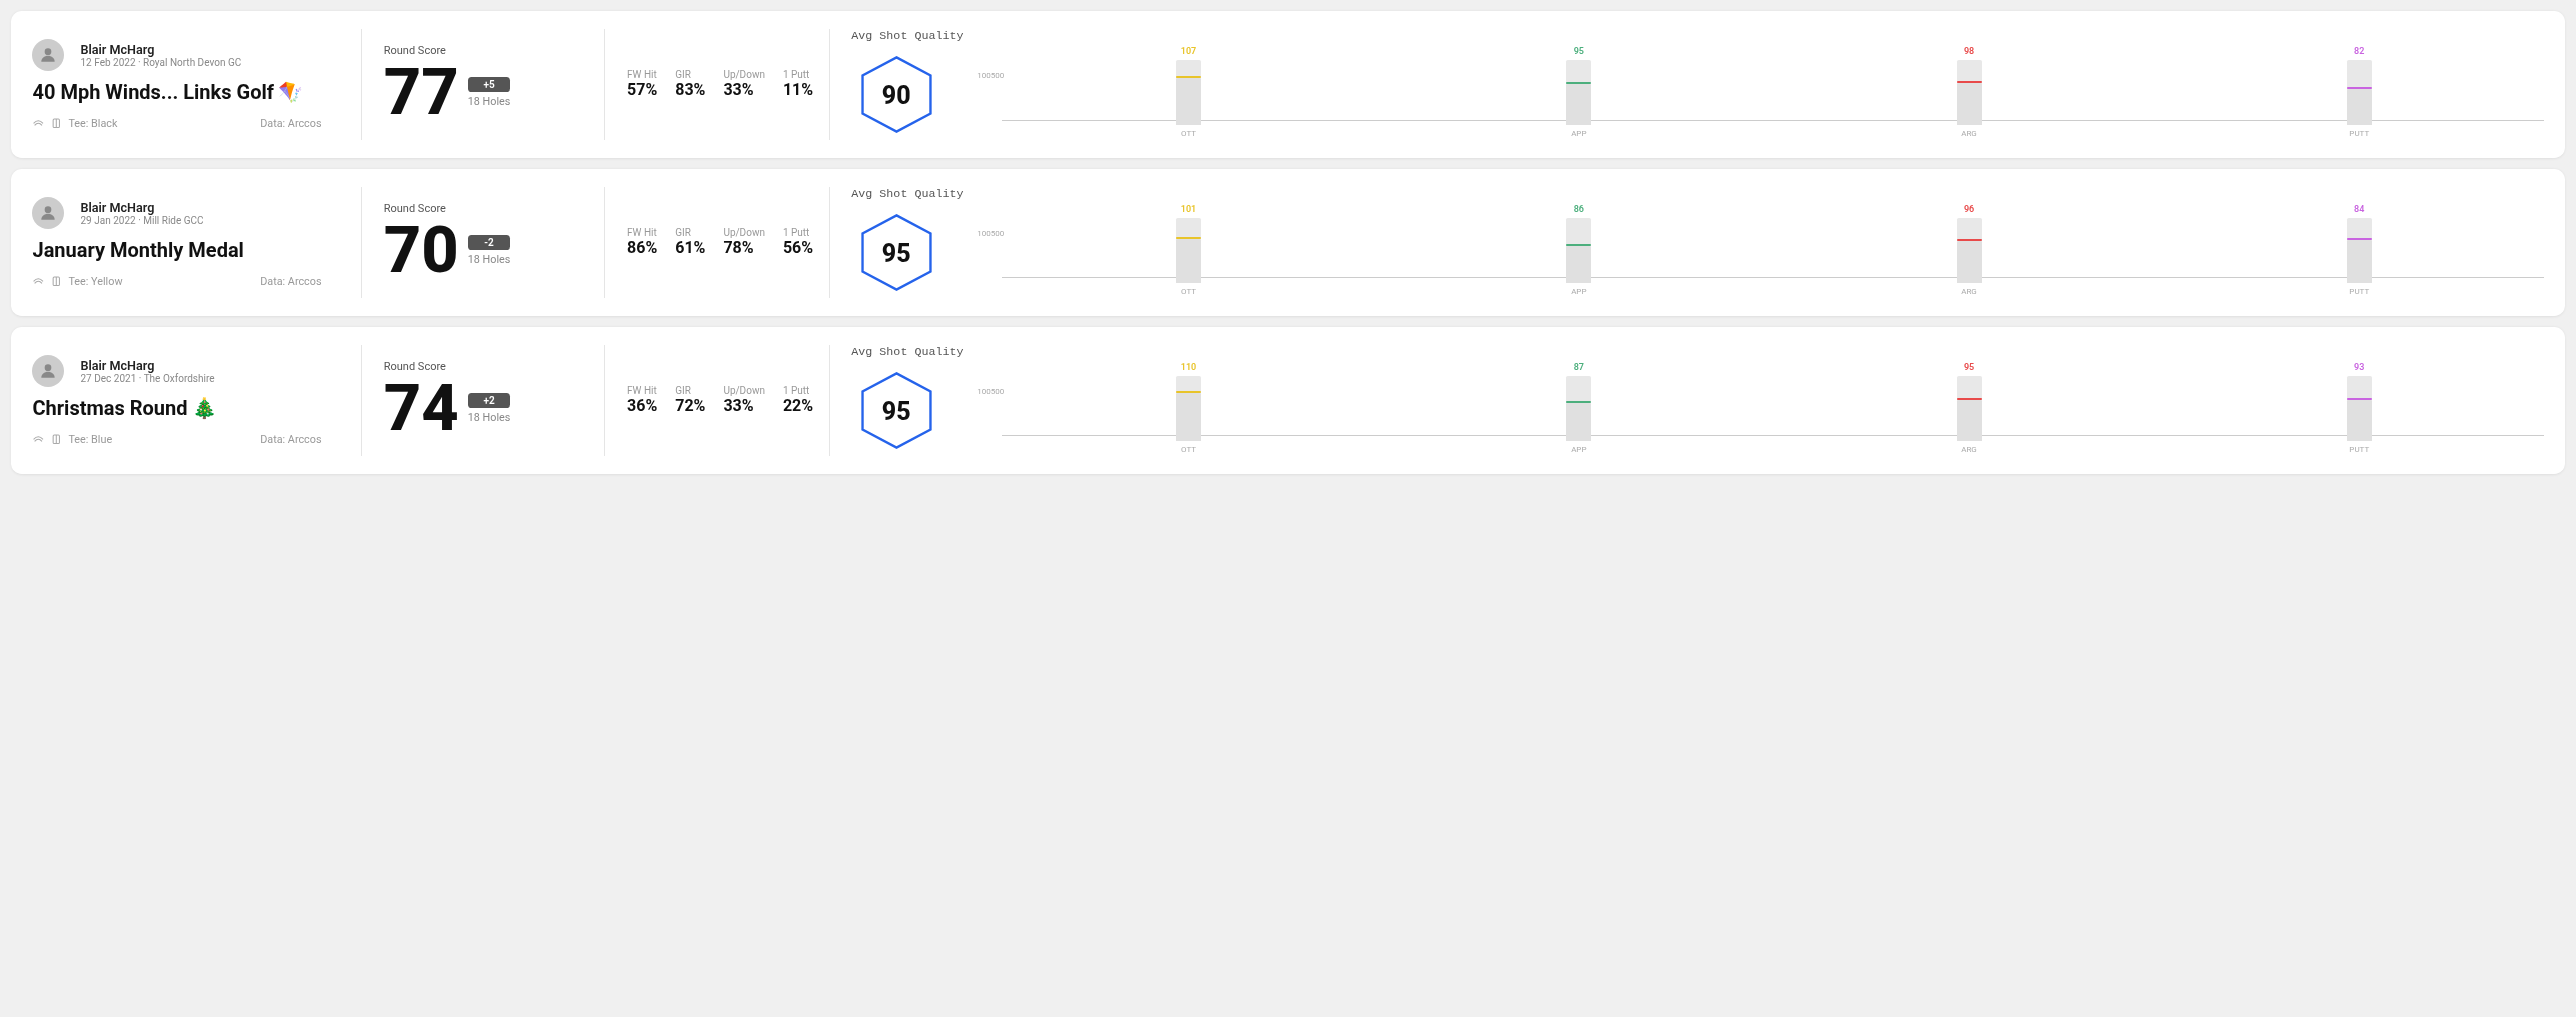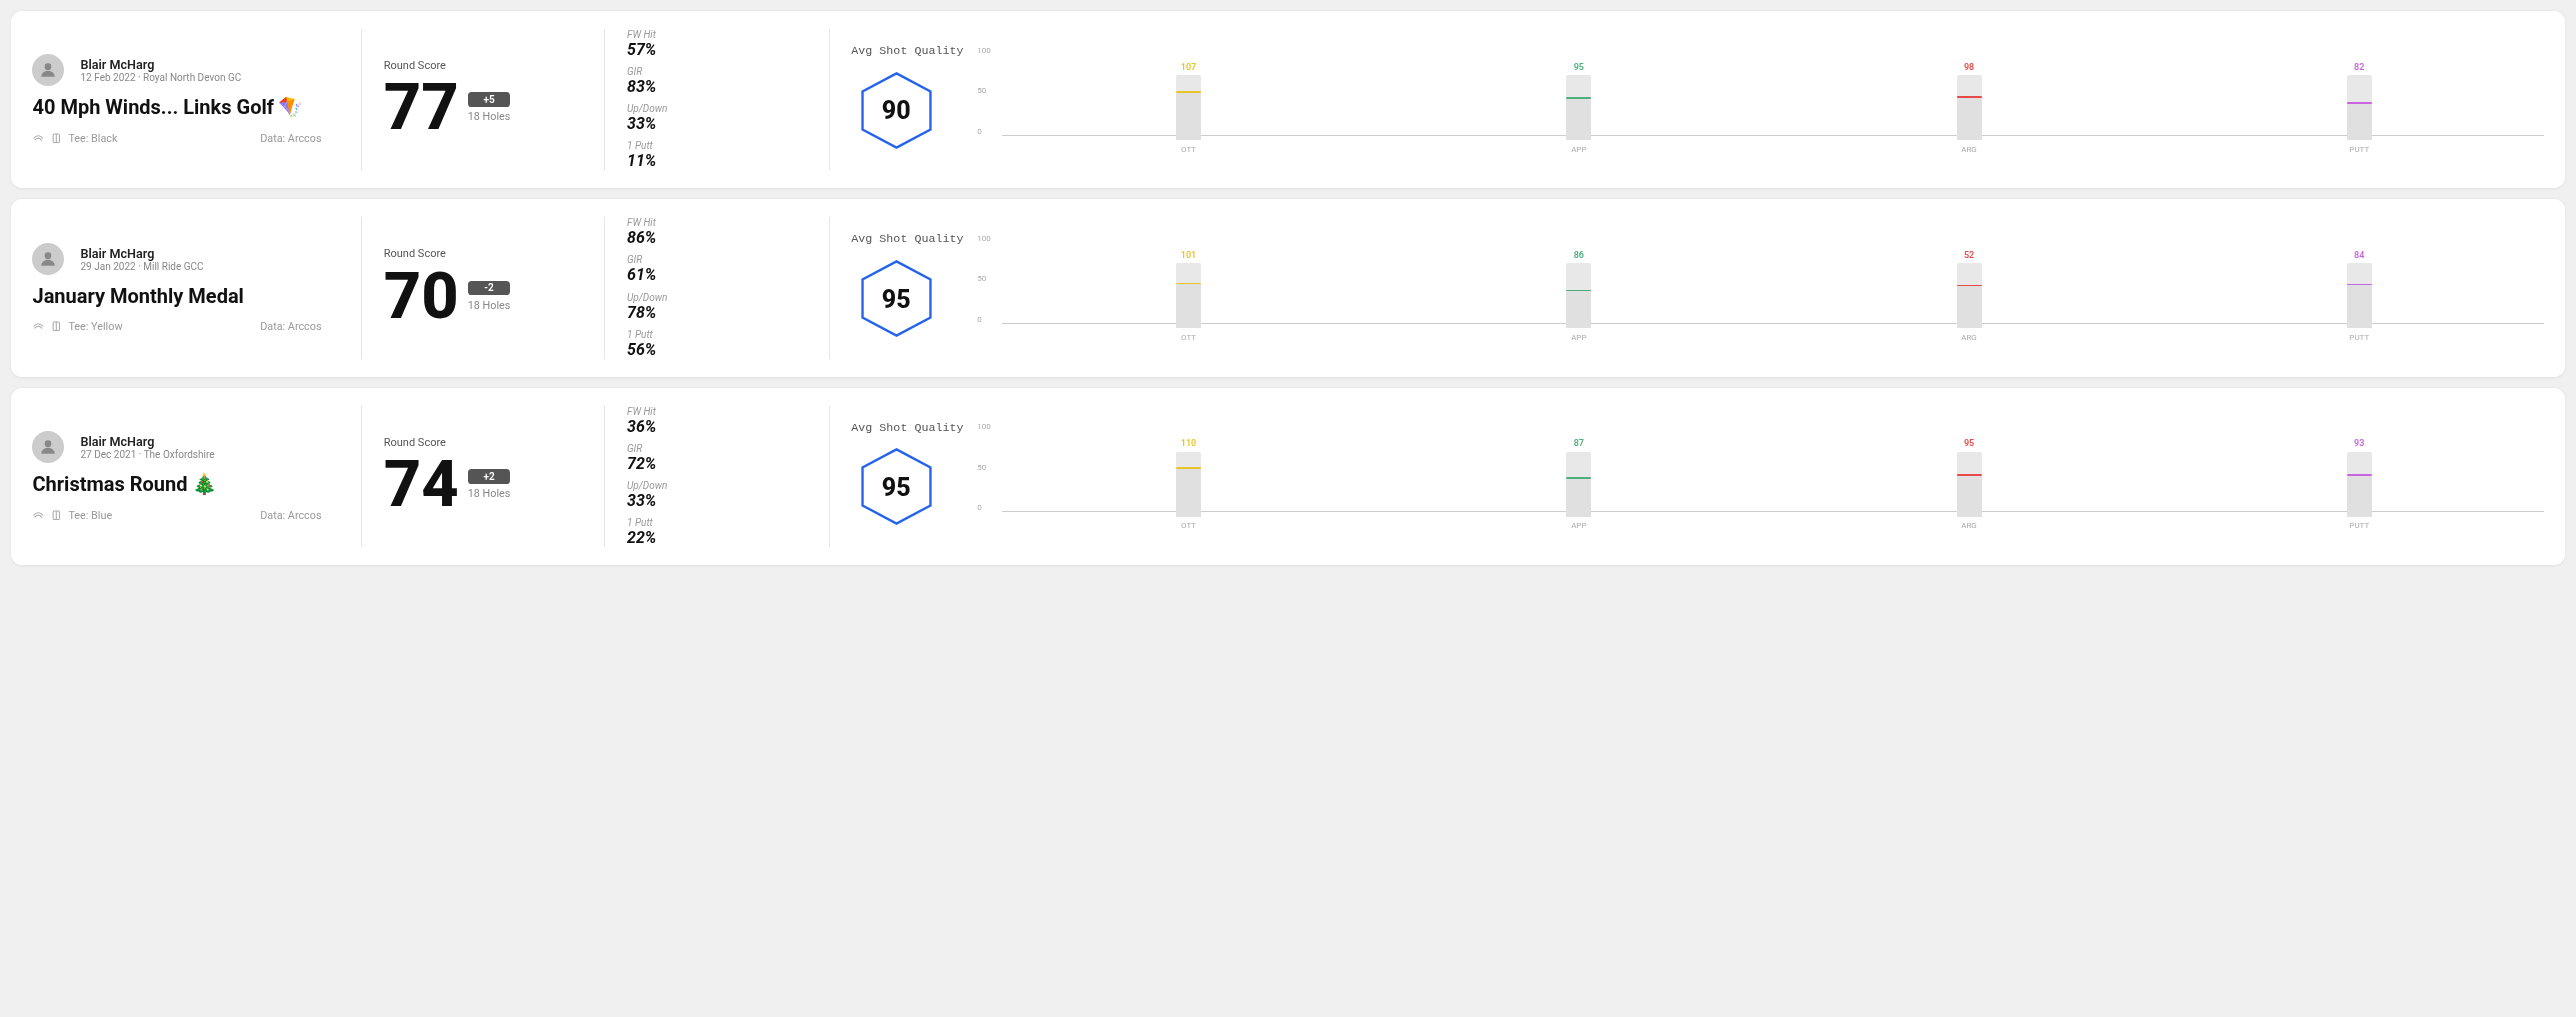--- a/index.html
+++ b/index.html
@@ -113,23 +113,22 @@
     .score-holes {
       font-size: 10.8px;
       color: #888;
     }
     .stats-section {
       width: 180px;
       flex-shrink: 0;
     }
     .stats-grid {
       display: grid;
-      grid-template-columns: 1fr;
+      grid-template-columns: 1fr 1fr 1fr 1fr;
       gap: 7.2px 18px;
-      font-style: italic;
     }
     .stat-item .stat-label {
       font-size: 10px;
       color: #999;
     }
     .stat-item .stat-value {
       font-size: 16px;
       font-weight: 700;
       color: #111;
     }
@@ -179,23 +178,23 @@
       padding-left: 27px;
       position: relative;
     }
     .chart-y-axis {
       position: absolute;
       left: 0;
       top: 0;
       bottom: 18px;
       width: 25px;
       display: flex;
-      flex-direction: column;
+      flex-direction: row;
       justify-content: space-between;
-      align-items: flex-start;
+      align-items: center;
       padding-right: 3.6px;
     }
     .y-label {
       font-size: 8px;
       color: #aaa;
     }
     .bar-col {
       display: flex;
       flex-direction: column;
       align-items: center;
@@ -469,21 +468,21 @@
       </div>
       <div class="bar-col">
         <span class="bar-top-label" style="color:#4caf7d">86</span>
         <div class="bar-track">
           <div class="bar-fill" style="height:37px; background:#e0e0e0;"></div>
           <div class="bar-line" style="bottom:37px; background:#4caf7d;"></div>
         </div>
         <span class="bar-x-label">APP</span>
       </div>
       <div class="bar-col">
-        <span class="bar-top-label" style="color:#e84a4a">52</span>
+        <span class="bar-top-label" style="color:#e84a4a">96</span>
         <div class="bar-track">
           <div class="bar-fill" style="height:42px; background:#e0e0e0;"></div>
           <div class="bar-line" style="bottom:42px; background:#e84a4a;"></div>
         </div>
         <span class="bar-x-label">ARG</span>
       </div>
       <div class="bar-col">
         <span class="bar-top-label" style="color:#c964e0">84</span>
         <div class="bar-track">
           <div class="bar-fill" style="height:43px; background:#e0e0e0;"></div>

